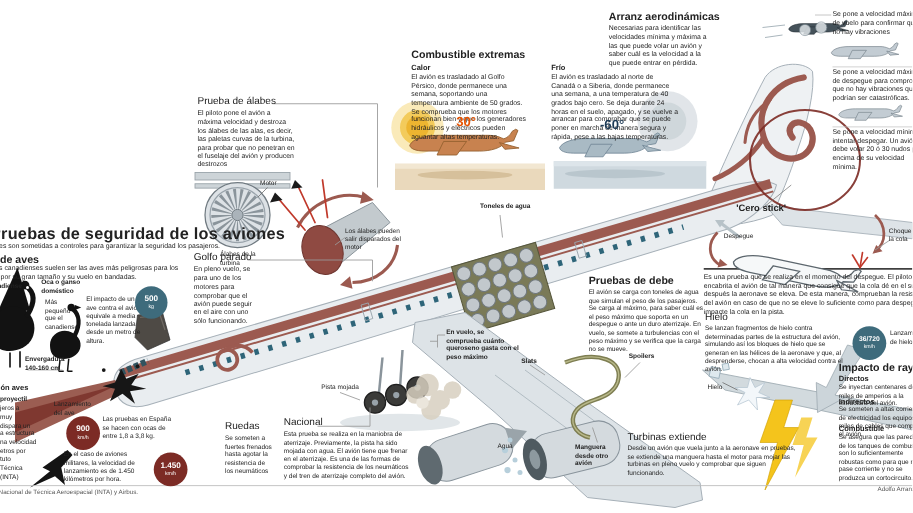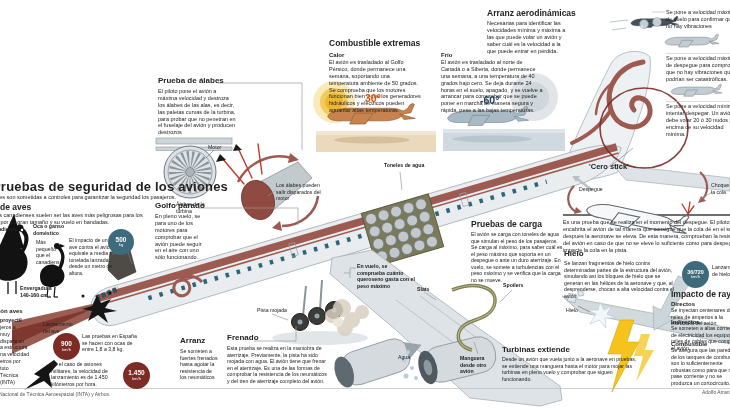--- a/index.html
+++ b/index.html
@@ -2,21 +2,21 @@
 <html><head>
 <meta charset="utf-8">
 <style>
   html,body{margin:0;padding:0;background:#fff}
   .stage{position:relative;width:730px;height:410px;background:#ffffff;overflow:hidden;
          font-family:"Liberation Sans",sans-serif;color:#222}
   .stage svg{position:absolute;left:0;top:0;z-index:1}
   .t{position:absolute;z-index:2;line-height:1.25}
   .h1{font-size:13px;font-weight:bold;letter-spacing:.2px;white-space:nowrap}
   .h2{font-size:8.5px;font-weight:bold;white-space:nowrap}
-  .h2b{font-size:8px;font-weight:bold;white-space:nowrap}
+  .h2b{font-size:8px;font-weight:normal;white-space:nowrap}
   .h3{font-size:6px;font-weight:bold;white-space:nowrap}
   .b{font-size:5.5px}
   .s{font-size:5.2px}
   .lb{font-size:5.2px;font-weight:bold}
   .nw{white-space:nowrap}
   .gray{color:#555}
   .temp{font-size:10.5px;font-weight:bold;white-space:nowrap}
   .hot{color:#e65300}
   .cold{color:#1d3a55}
   .badge{position:absolute;z-index:3;border-radius:50%;color:#fff;display:flex;flex-direction:column;
@@ -337,21 +337,21 @@
   <div class="t b" style="left:441px;top:59px;width:102px">El avión es trasladado al norte de Canadá o a Siberia, donde permanece una semana, a una temperatura de 40 grados bajo cero. Se deja durante 24 horas en el suelo, apagado, y se vuelve a arrancar para comprobar que se puede poner en marcha de manera segura y rápida, pese a las bajas temperaturas.</div>
   <div class="t temp cold" style="left:480px;top:94px">-60°</div>
 
   <div class="t h2" style="left:487px;top:8px">Arranz aerodinámicas</div>
   <div class="t b" style="left:487px;top:20px;width:80px">Necesarias para identificar las velocidades mínima y máxima a las que puede volar un avión y saber cuál es la velocidad a la que puede entrar en pérdida.</div>
   <div class="t b" style="left:666px;top:9px;width:76px">Se pone a velocidad máxima de vuelo para confirmar que no hay vibraciones</div>
   <div class="t b" style="left:666px;top:55px;width:76px">Se pone a velocidad máxima de despegue para comprobar que no hay vibraciones que podrían ser catastróficas.</div>
   <div class="t b" style="left:666px;top:103px;width:76px">Se pone a velocidad mínima al intentar despegar. Un avión no debe volar 20 ó 30 nudos por encima de su velocidad mínima.</div>
 
   <div class="t lb nw" style="left:384px;top:162px">Toneles de agua</div>
-  <div class="t h2" style="left:471px;top:219px">Pruebas de carga</div>
+  <div class="t h2" style="left:471px;top:219px">Pruebas de debe</div>
   <div class="t s" style="left:471px;top:231px;width:94px">El avión se carga con toneles de agua que simulan el peso de los pasajeros. Se carga al máximo, para saber cuál es el peso máximo que soporta en un despegue o ante un duro aterrizaje. En vuelo, se somete a turbulencias con el peso máximo y se verifica que la carga no se mueve.</div>
   <div class="t lb" style="left:357px;top:263px;width:58px">En vuelo, se comprueba cuánto queroseno gasta con el peso máximo</div>
   <div class="t lb" style="left:417px;top:286px">Slats</div>
   <div class="t lb" style="left:503px;top:282px">Spoilers</div>
 
   <div class="t" style="left:589px;top:162px;font-size:7.5px;font-weight:bold;white-space:nowrap">'Cero stick'</div>
   <div class="t s" style="left:579px;top:186px">Despegue</div>
   <div class="t s" style="left:711px;top:182px;width:30px">Choque de la cola</div>
   <div class="t b" style="left:563px;top:219px;width:186px">Es una prueba que se realiza en el momento del despegue. El piloto encabrita el avión de tal manera que consigue que la cola dé en el suelo y después la aeronave se eleva. De esta manera, comprueban la resistencia del avión en caso de que no se eleve lo suficiente como para despegar e impacte la cola en la pista.</div>
 
@@ -370,22 +370,22 @@
   <div class="t h3" style="left:671px;top:319px">Indirectos</div>
   <div class="t s" style="left:671px;top:325px;width:72px">Se someten a altas corrientes de electricidad los equipos y miles de cables que componen el avión.</div>
   <div class="t h3" style="left:671px;top:341px">Combustible</div>
   <div class="t s" style="left:671px;top:347px;width:72px">Se asegura que las paredes de los tanques de combustible son lo suficientemente robustas como para que no pase corriente y no se produzca un cortocircuito.</div>
 
   <div class="t h2b" style="left:502px;top:345px">Turbinas extiende</div>
   <div class="t s" style="left:502px;top:356px;width:140px">Desde un avión que vuela junto a la aeronave en pruebas, se extiende una manguera hasta el motor para mojar las turbinas en pleno vuelo y comprobar que siguen funcionando.</div>
   <div class="t s" style="left:398px;top:354px">Agua</div>
   <div class="t lb" style="left:460px;top:355px;width:32px">Manguera desde otro avión</div>
 
-  <div class="t h2b" style="left:180px;top:336px">Arranz</div>
+  <div class="t h2b" style="left:180px;top:336px">Ruedas</div>
   <div class="t s" style="left:180px;top:348px;width:40px">Se someten a fuertes frenados hasta agotar la resistencia de los neumáticos</div>
-  <div class="t h2b" style="left:227px;top:333px">Frenado</div>
+  <div class="t h2b" style="left:227px;top:333px">Nacional</div>
   <div class="t s" style="left:227px;top:345px;width:102px">Esta prueba se realiza en la maniobra de aterrizaje. Previamente, la pista ha sido mojada con agua. El avión tiene que frenar en el aterrizaje. Es una de las formas de comprobar la resistencia de los neumáticos y del tren de aterrizaje completo del avión.</div>
   <div class="t s" style="left:257px;top:307px">Pista mojada</div>
 
   <div class="t s gray nw" style="left:-20px;top:391px;font-size:5px">Instituto Nacional de Técnica Aeroespacial (INTA) y Airbus.</div>
   <div class="t s gray nw" style="left:702px;top:389px;font-size:5px">Adolfo Arranz</div>
 
 </div>
 
 </body></html>

